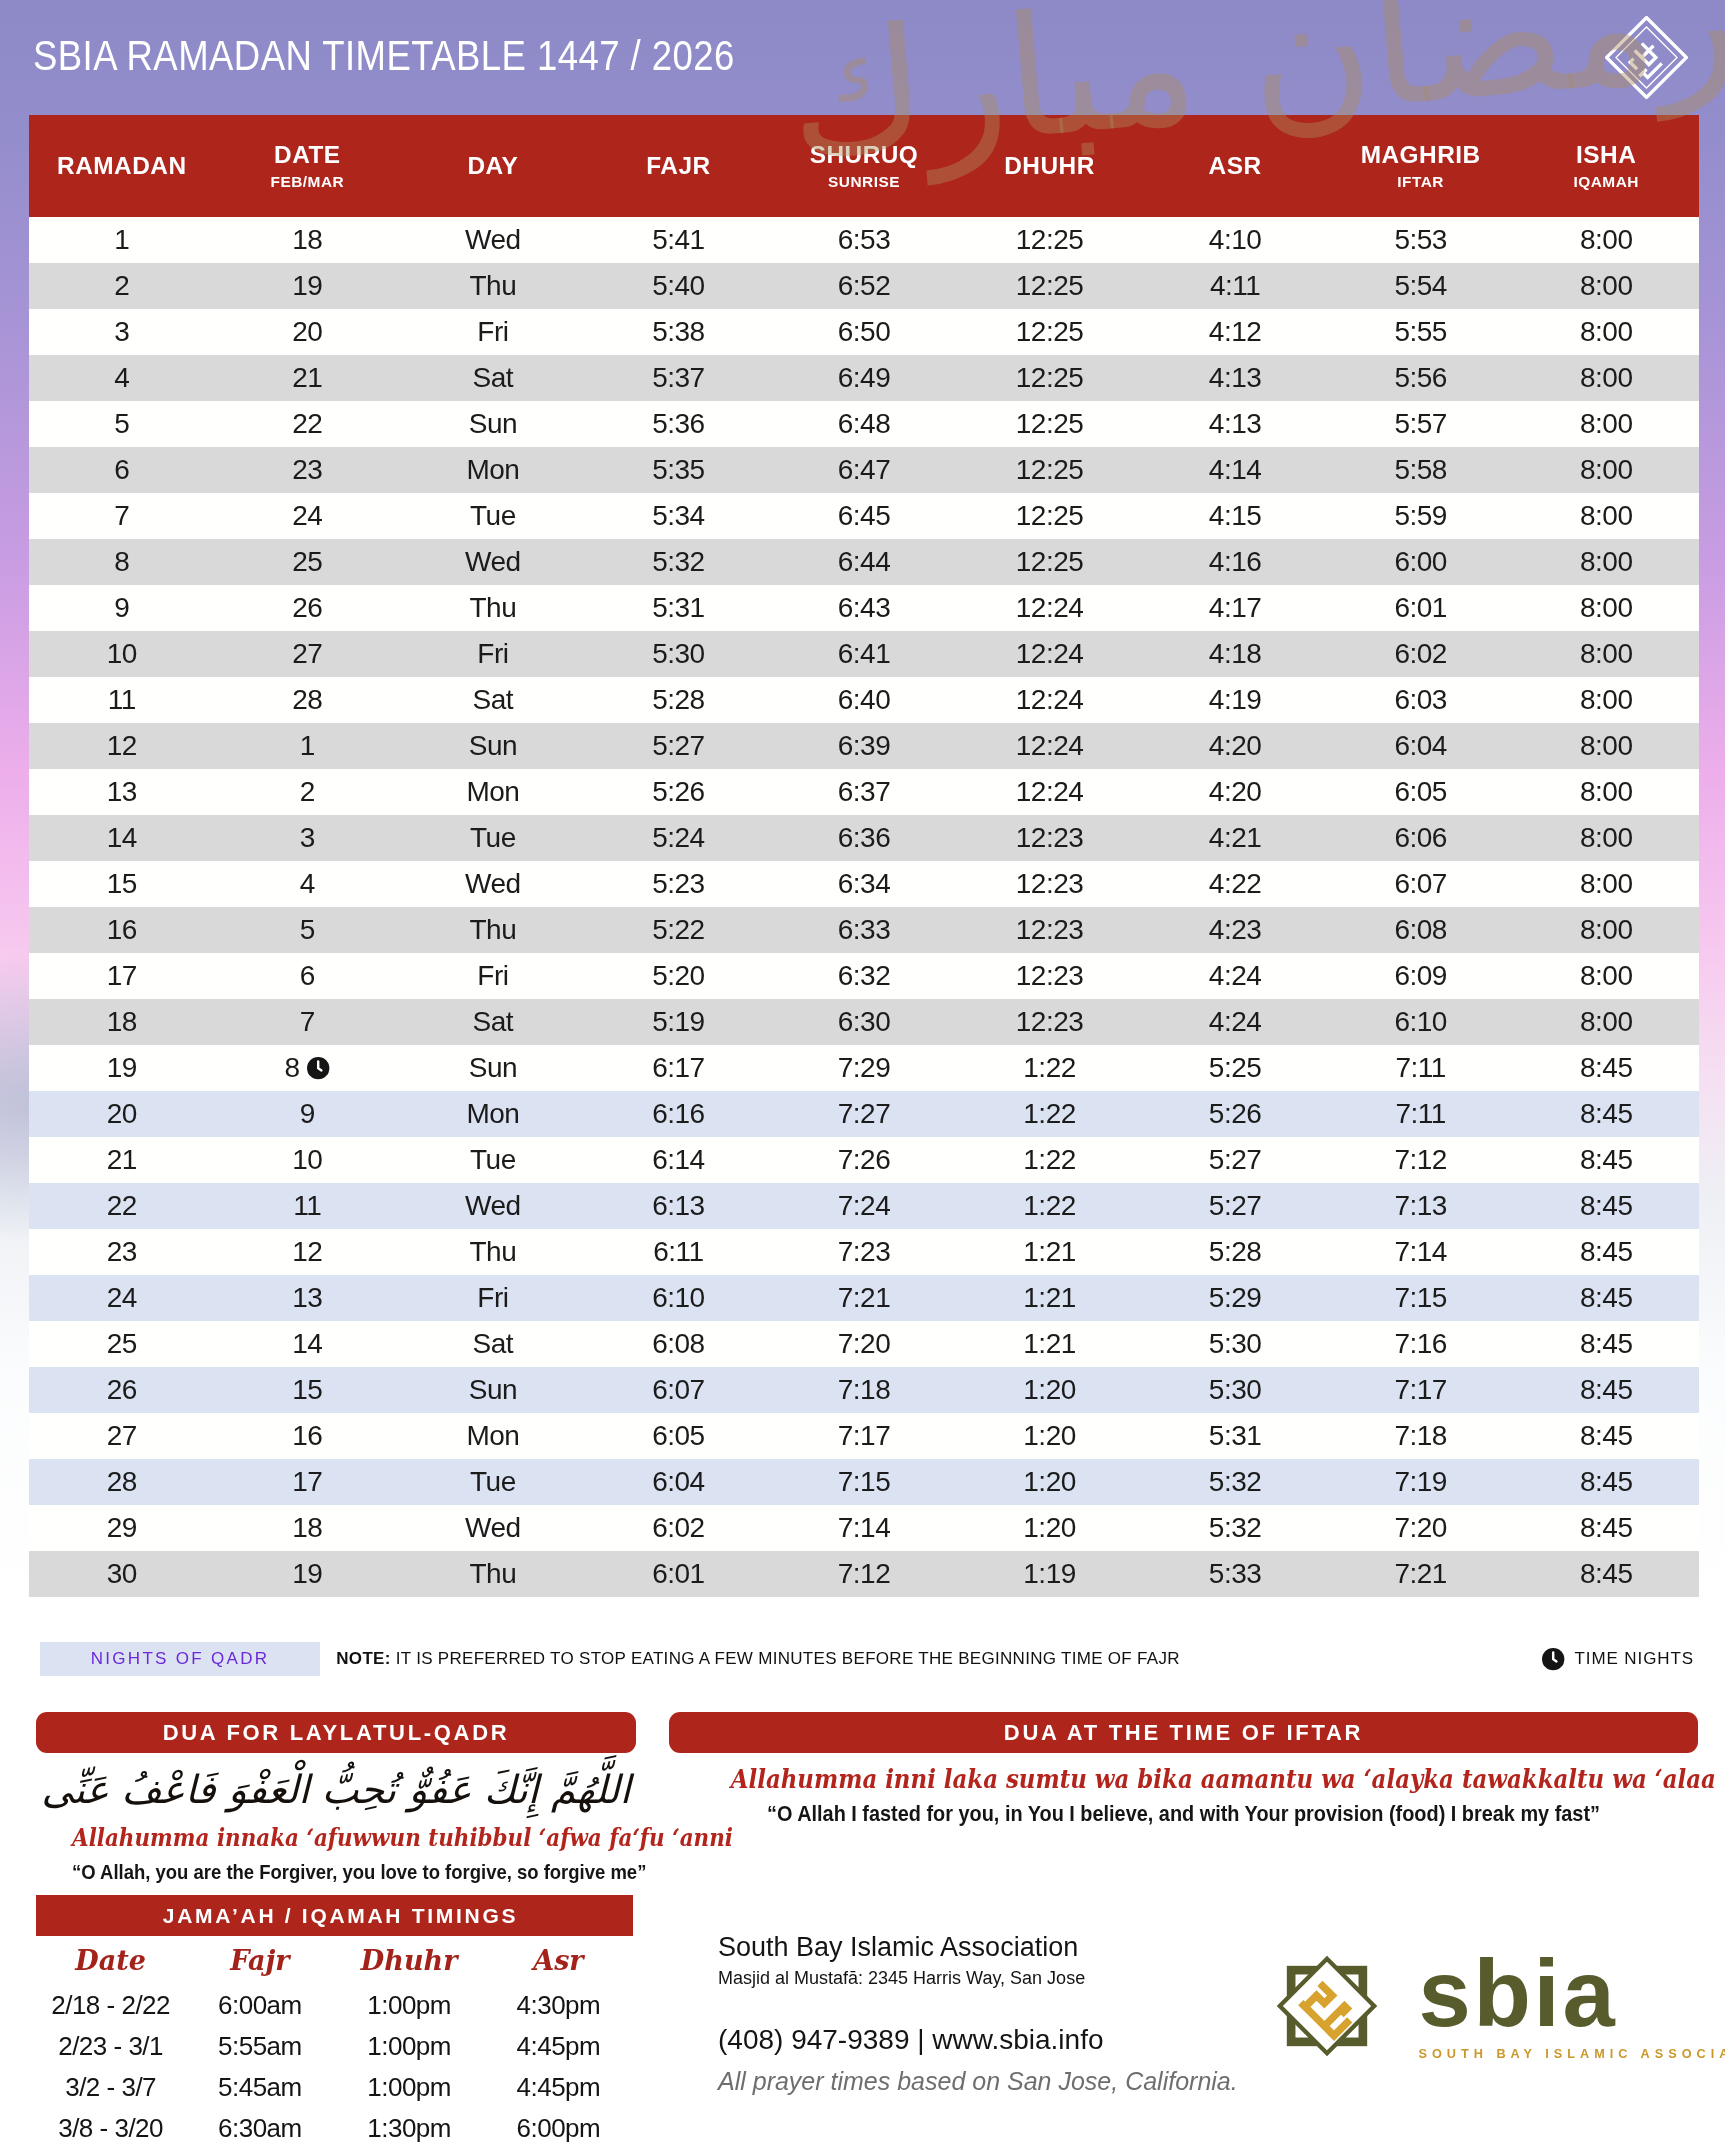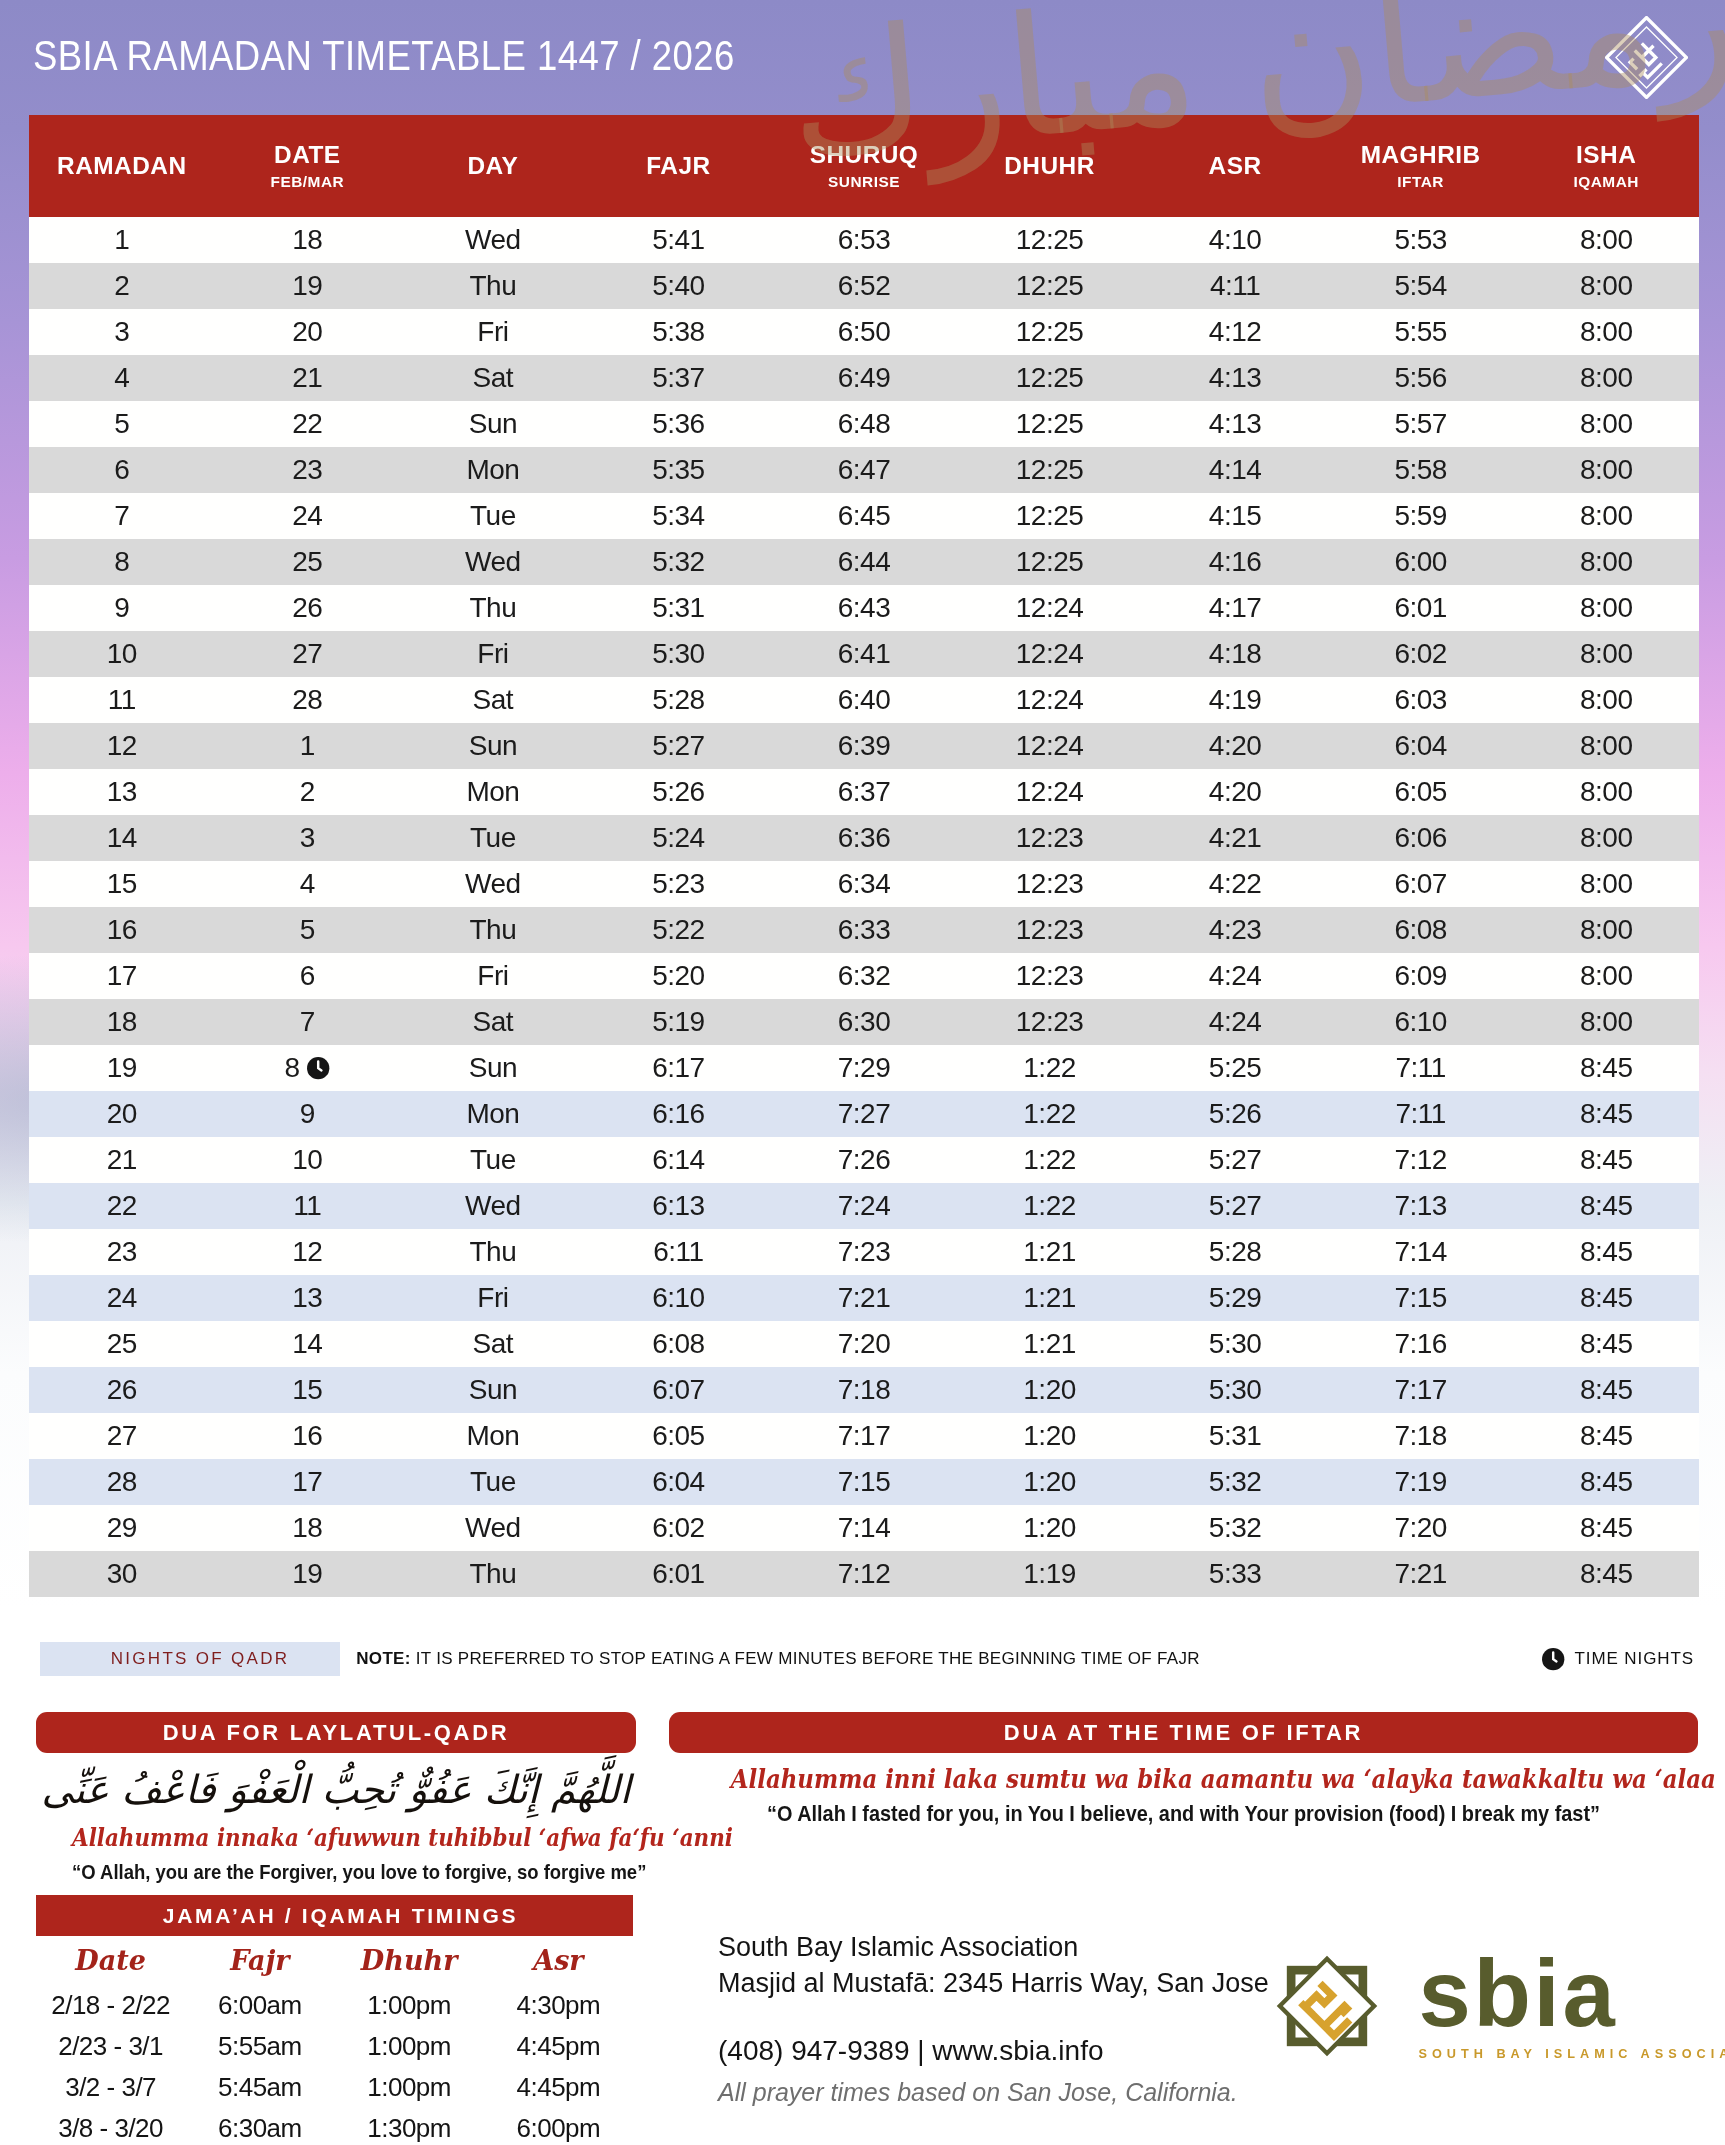--- a/index.html
+++ b/index.html
@@ -37,21 +37,21 @@
   .trow{display:grid;grid-template-columns:repeat(9,1fr);height:46px;align-items:center;text-align:center;}
   .trow.white{background:#fffffe;}
   .trow.gray{background:#d9d9d9;}
   .trow.qadr{background:#dbe3f2;}
   .tcell{font-size:28px;color:#1b1b1b;letter-spacing:-0.5px;display:flex;align-items:center;justify-content:center;gap:6.3px;}
   .clock{width:24.4px;height:24.4px;flex:0 0 auto;}
   
   .legend{position:absolute;left:40px;top:1642px;width:1654px;height:34px;display:flex;align-items:center;z-index:3;}
   .qadr-swatch{
     width:280px;height:34px;background:#dbe3f2;display:flex;align-items:center;justify-content:center;
-    font-size:17px;letter-spacing:2.3px;color:#7f1d1d;padding-left:20px;
+    font-size:17px;letter-spacing:2.3px;color:#6d28d9;
   }
   .legend-note{margin-left:16.3px;font-size:17px;letter-spacing:0.3px;color:#111;}
   .legend-note b{font-weight:700;}
   .time-change{margin-left:auto;display:flex;align-items:center;gap:9px;font-size:17px;letter-spacing:0.9px;color:#111;}
   
   .dua{position:absolute;top:1712px;text-align:center;z-index:3;}
   .dua-left{left:36px;width:600px;}
   .dua-right{left:669px;width:1029px;}
   .dua-bar{height:41px;background:#ae251c;color:#fff;display:flex;align-items:center;justify-content:center;
     font-size:22px;font-weight:700;letter-spacing:2.7px;border-radius:11px;}
@@ -70,21 +70,21 @@
   .jamaah-bar{height:41px;background:#ae251c;color:#fff;display:flex;align-items:center;justify-content:center;
     font-size:21px;font-weight:700;letter-spacing:2.7px;padding-left:12px;}
   .jamaah-grid{display:grid;grid-template-columns:repeat(4,1fr);text-align:center;}
   .jamaah-col{height:49px;display:flex;align-items:center;justify-content:center;
     font-family:"DejaVu Serif",serif;font-style:italic;font-weight:700;font-size:27px;color:#a3231a;}
   .jamaah-cell{height:41px;display:flex;align-items:center;justify-content:center;
     font-size:26px;color:#141414;letter-spacing:-0.5px;white-space:nowrap;}
   
   .contact{position:absolute;left:718px;top:1932px;z-index:3;color:#141414;}
   .contact-org{font-size:27px;line-height:1.15;}
-  .contact-address{font-size:27px;line-height:1.15;margin-top:4.5px;}
+  .contact-address{font-size:18px;line-height:1.15;margin-top:4.5px;}
   .contact-phone{font-size:28px;margin-top:36px;}
   .contact-note{font-size:25px;margin-top:11px;font-style:italic;color:#6e6e6e;}
   
   .logo{position:absolute;left:1259px;top:1938px;display:flex;align-items:flex-start;gap:23.5px;z-index:3;}
   .logo-mark{width:136px;height:136px;flex:0 0 auto;}
   .logo-text{display:flex;flex-direction:column;margin-top:16.3px;}
   .logo-name{font-size:94px;font-weight:700;color:#585c2d;line-height:.85;letter-spacing:2.7px;}
   .logo-tagline{font-size:12.7px;font-weight:700;color:#c9992b;letter-spacing:5px;margin-top:12.7px;white-space:nowrap;}
 </style>
 </head>

